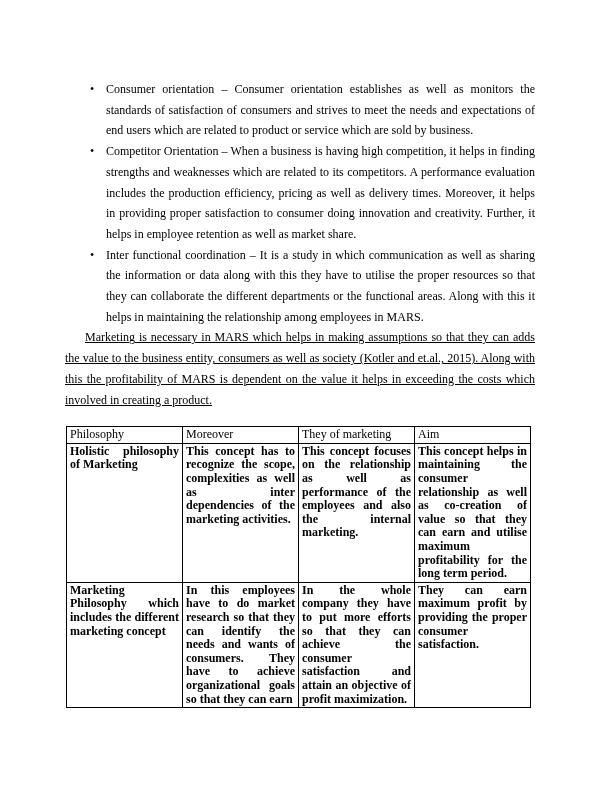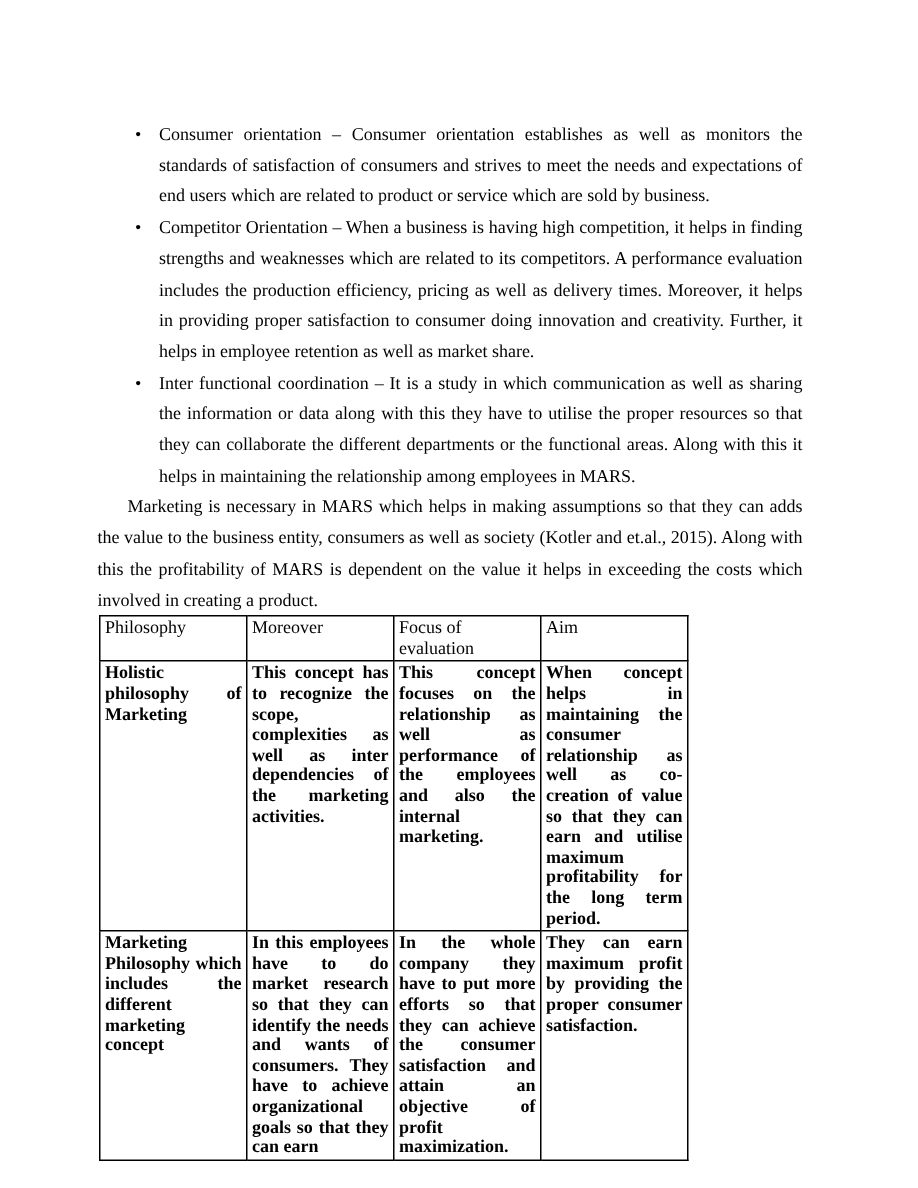--- a/index.html
+++ b/index.html
@@ -34,27 +34,28 @@
     left: 25px;
     top: 0;
     line-height: 20.7px;
     font-size: 12px;
   }
   .body-paragraph {
     margin: 0;
     text-align: justify;
     text-indent: 20px;
     line-height: 20.7px;
+    text-decoration: underline;
   }
   table.doc-table {
     border-collapse: collapse;
     table-layout: fixed;
-    width: 393px;
+    width: 465px;
     margin-left: 1px;
-    margin-top: 0;
+    margin-top: 16px;
   }
   table.doc-table th,
   table.doc-table td {
     border: 1px solid #000000;
     vertical-align: top;
     font-weight: normal;
     font-size: 12px;
     line-height: 13.6px;
     padding: 1px 3px 1px 3px;
     box-sizing: border-box;
@@ -96,30 +97,30 @@
 
   </div>
 
   <p class="body-paragraph">Marketing is necessary in MARS which helps in making assumptions so that they can adds the value to the business entity, consumers as well as society (Kotler and et.al., 2015). Along with this the profitability of MARS is dependent on the value it helps in exceeding the costs which involved in creating a product.</p>
 
   <table class="doc-table">
     <thead>
       <tr>
         <th>Philosophy</th>
         <th>Moreover</th>
-        <th>Focus of evaluation</th>
+        <th>They of marketing</th>
         <th>Aim</th>
       </tr>
     </thead>
     <tbody>
       <tr class="row-1">
         <td>Holistic philosophy of Marketing</td>
         <td>This concept has to recognize the scope, complexities as well as inter dependencies of the marketing activities.</td>
         <td>This concept focuses on the relationship as well as performance of the employees and also the internal marketing.</td>
-        <td>When concept helps in maintaining the consumer relationship as well as co-creation of value so that they can earn and utilise maximum profitability for the long term period.</td>
+        <td>This concept helps in maintaining the consumer relationship as well as co-creation of value so that they can earn and utilise maximum profitability for the long term period.</td>
       </tr>
       <tr class="row-2">
         <td>Marketing Philosophy which includes the different marketing concept</td>
         <td>In this employees have to do market research so that they can identify the needs and wants of consumers. They have to achieve organizational goals so that they can earn</td>
         <td>In the whole company they have to put more efforts so that they can achieve the consumer satisfaction and attain an objective of profit maximization.</td>
         <td>They can earn maximum profit by providing the proper consumer satisfaction.</td>
       </tr>
     </tbody>
   </table>
 

